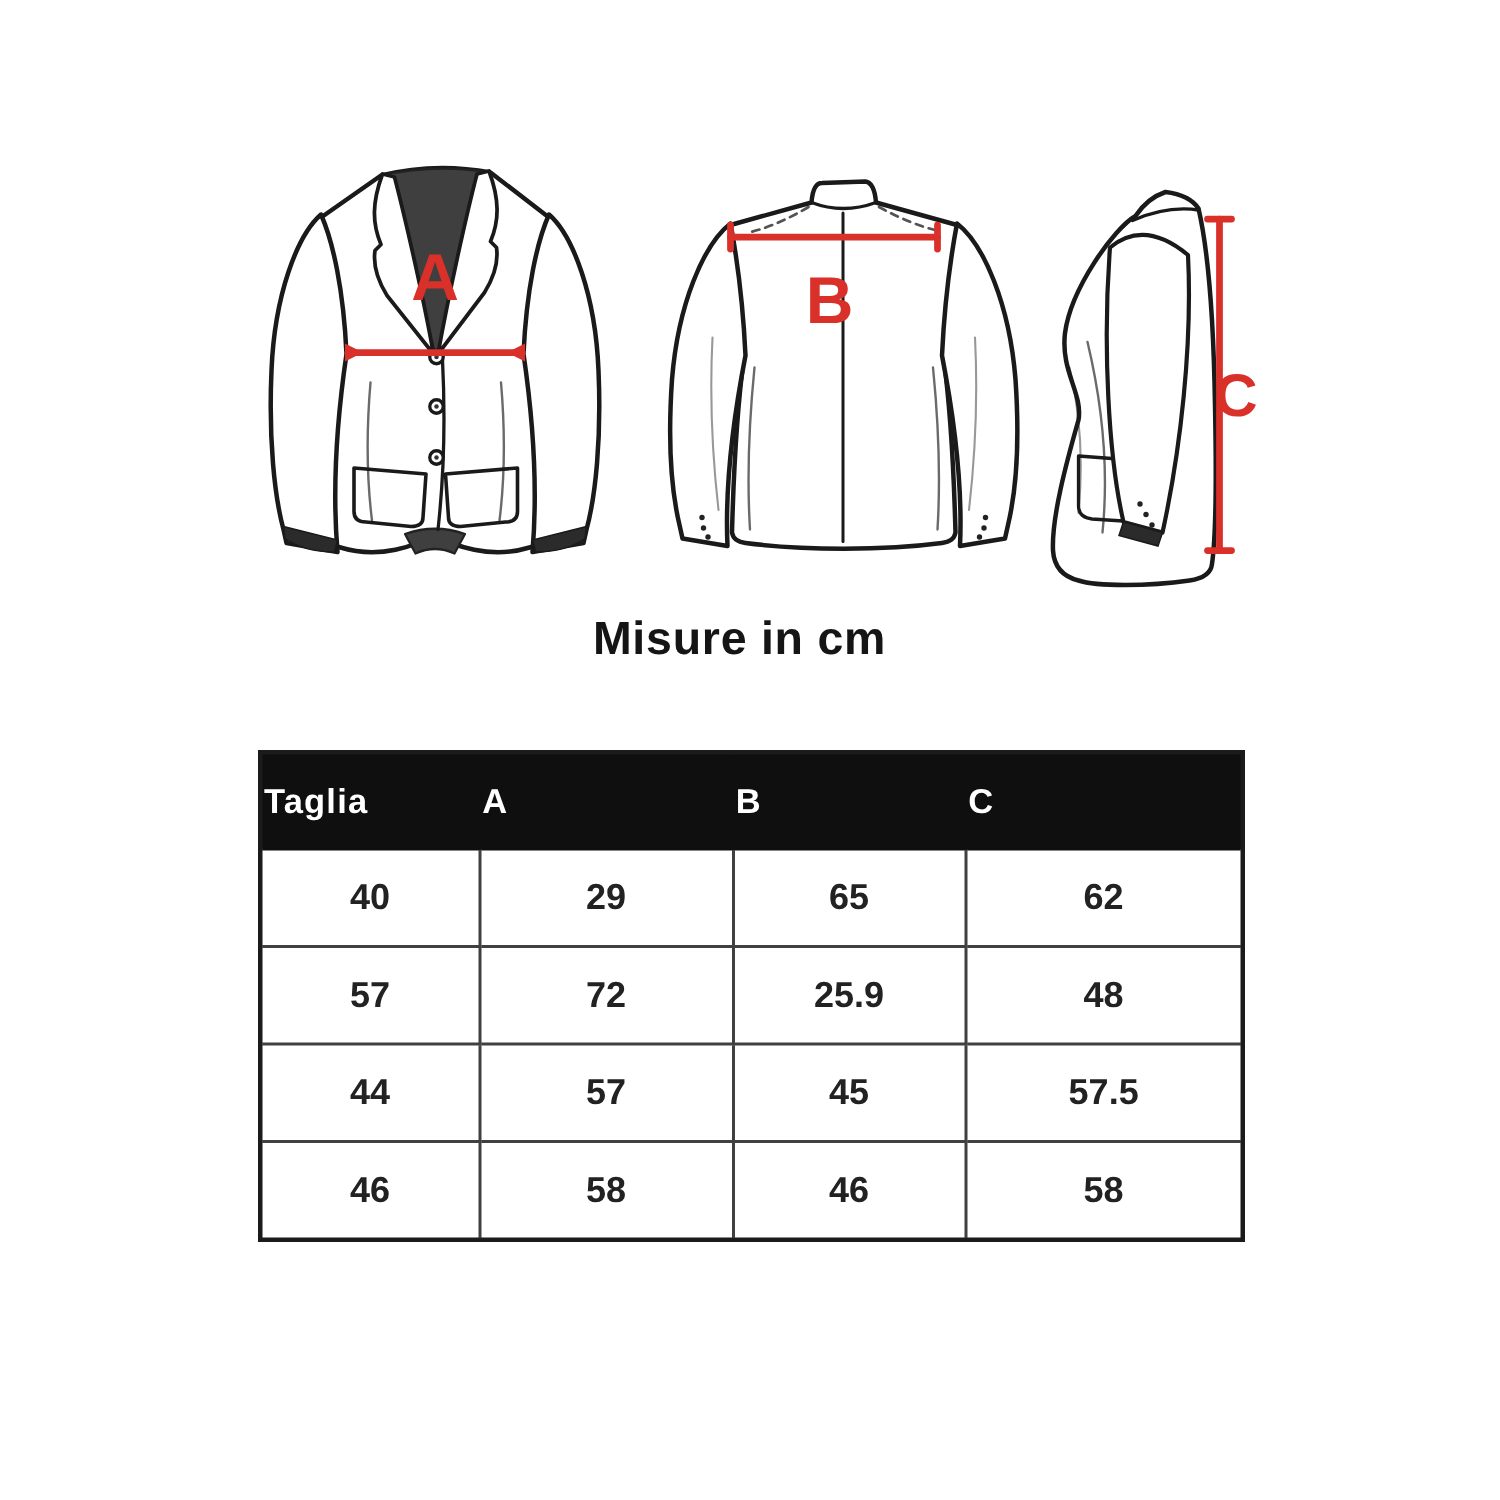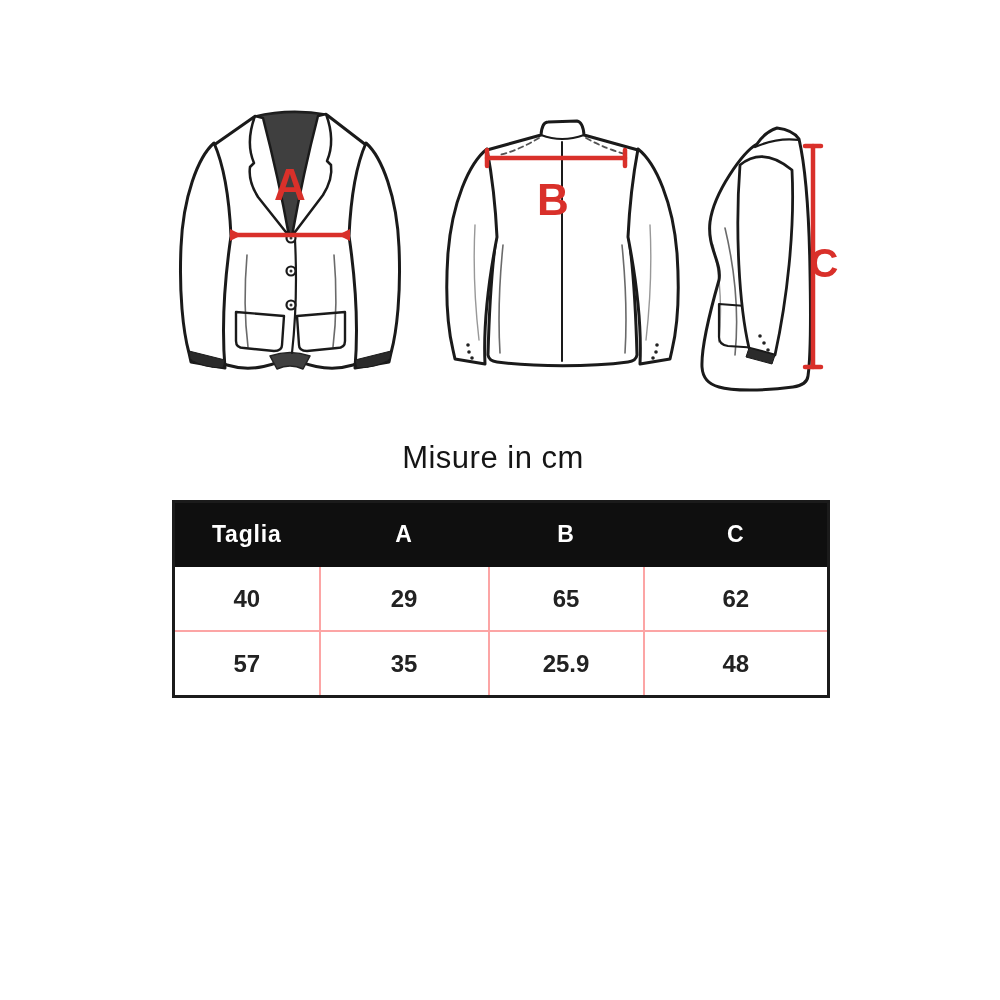--- a/index.html
+++ b/index.html
@@ -13,36 +13,36 @@
   .thin{fill:none;stroke:#1a1a1a;stroke-width:2.2;stroke-linecap:round;}
   .hint{fill:none;stroke:#1a1a1a;stroke-width:1.6;stroke-linecap:round;opacity:.65;}
   .dashed{fill:none;stroke:#1a1a1a;stroke-width:1.8;stroke-linecap:round;opacity:.75;stroke-dasharray:5 4;}
   .darkfill{fill:#3f3f3f;stroke:#222222;stroke-width:1.5;stroke-linejoin:round;}
   .cuff{fill:#2b2b2b;stroke:#1a1a1a;stroke-width:1;}
   .red{stroke:#d9302a;stroke-width:4.5;stroke-linecap:round;fill:none;}
   .redfill{fill:#d9302a;}
   .mlabel{font-family:"Liberation Sans",sans-serif;font-weight:bold;fill:#d9302a;}
   #title{
     position:absolute;top:408px;left:0;width:986px;text-align:center;
-    font-size:31px;font-weight:normal;color:#151515;letter-spacing:.5px;margin-top:32px;
+    font-size:31px;font-weight:bold;color:#151515;letter-spacing:.5px;
   }
   #size-table{
     position:absolute;top:500px;left:172px;width:655px;
     border-collapse:collapse;table-layout:fixed;
     border:3px solid #1b1b1b;
   }
   #size-table th{
     background:#0f0f0f;color:#ffffff;height:60px;
-    font-size:23px;font-weight:bold;letter-spacing:.8px;text-align:center;
+    font-size:23px;font-weight:bold;letter-spacing:.8px;text-align:left;
     border:2px solid #0f0f0f;
   }
   #size-table td{
     height:61px;background:#ffffff;color:#222222;
     font-size:24px;font-weight:bold;text-align:center;vertical-align:middle;
-    border:2px solid #fca5a5;
+    border:2px solid #404040;
   }
 </style>
 </head>
 <body>
 
 <div class="fig" style="left:170px;top:105px;">
   <svg width="245" height="290" viewBox="0 0 245 290">
 
     <path class="outline" d="M84,12 L44,40 L56,131 C52,168 47,210 45,248 Q46,257 57,260 C83,268 108,259 119,251 C132,259 157,268 183,260 Q194,257 195,248 C193,210 188,168 184,131 L196,40 L157,10 Q120,3 84,12 Z"></path>
 
@@ -166,18 +166,30 @@
   </thead>
   <tbody>
     <tr>
       <td>40</td>
       <td>29</td>
       <td>65</td>
       <td>62</td>
     </tr>
     <tr>
       <td>57</td>
-      <td>35</td>
+      <td>72</td>
       <td>25.9</td>
       <td>48</td>
+    </tr>
+    <tr>
+      <td>44</td>
+      <td>57</td>
+      <td>45</td>
+      <td>57.5</td>
+    </tr>
+    <tr>
+      <td>46</td>
+      <td>58</td>
+      <td>46</td>
+      <td>58</td>
     </tr>
   </tbody>
 </table>
 
 </body></html>

